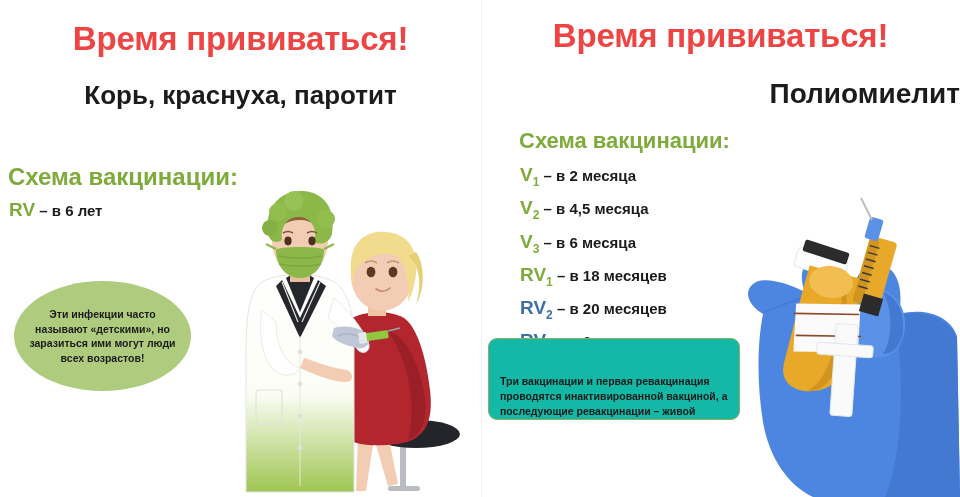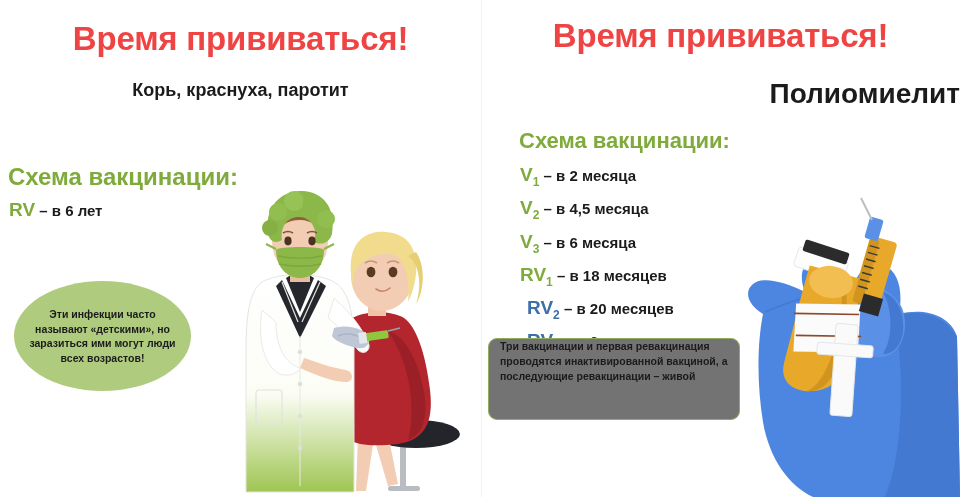--- a/index.html
+++ b/index.html
@@ -61,21 +61,21 @@
 
   .subhead {
     position: absolute;
     font-weight: bold;
     color: #1b1b1b;
     white-space: nowrap;
   }
   .subhead-left {
     left: 0; top: 80px; width: 481px;
     text-align: center;
-    font-size: 18px;
+    font-size: 26px;
   }
   .subhead-right {
     left: 481px; top: 78px; width: 479px;
     text-align: right;
     font-size: 28px;
   }
 
   .scheme-title {
     position: absolute;
     font-weight: bold;
@@ -105,21 +105,21 @@
 
   .code {
     font-weight: bold;
     font-size: 19px;
   }
   .code sub {
     font-size: 12px;
     font-weight: bold;
   }
   .code-green { color: #7FAB3C; }
-  .code-blue  { color: #3E6FA8; margin-left: 7px; }
+  .code-blue  { color: #3E6FA8; }
 
   
   .oval-callout {
     position: absolute;
     left: 14px; top: 281px;
     width: 177px; height: 110px;
     background: #AFCB7E;
     border-radius: 50%;
     display: flex;
     align-items: center;
@@ -132,26 +132,26 @@
     color: #1b1b1b;
     line-height: 14.5px;
     padding: 0 14px;
   }
 
   
   .rect-callout {
     position: absolute;
     left: 488px; top: 338px;
     width: 252px; height: 82px;
-    background: #737373;
+    background: #14b8a6;
     border: 1.5px solid #8FAE5C;
     border-radius: 9px;
     box-sizing: border-box;
     display: flex;
-    align-items: flex-start;
+    align-items: flex-end;
   }
   .rect-callout-text {
     font-size: 10.5px;
     font-weight: bold;
     color: #1b1b1b;
     line-height: 15px;
     padding: 0 11px;
   }
 
   

